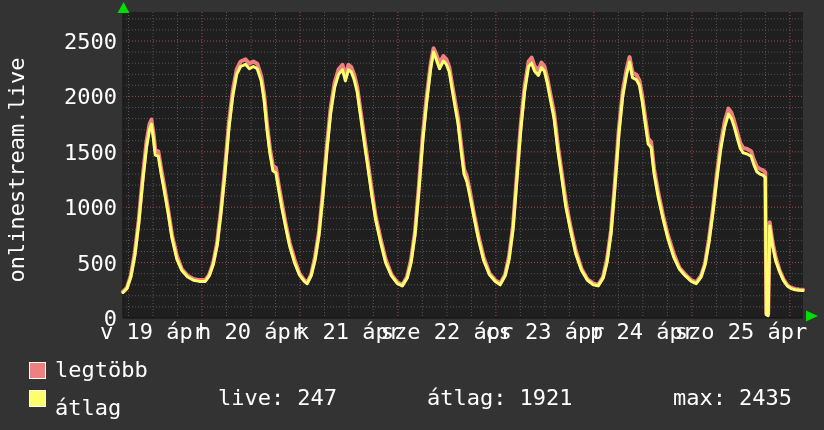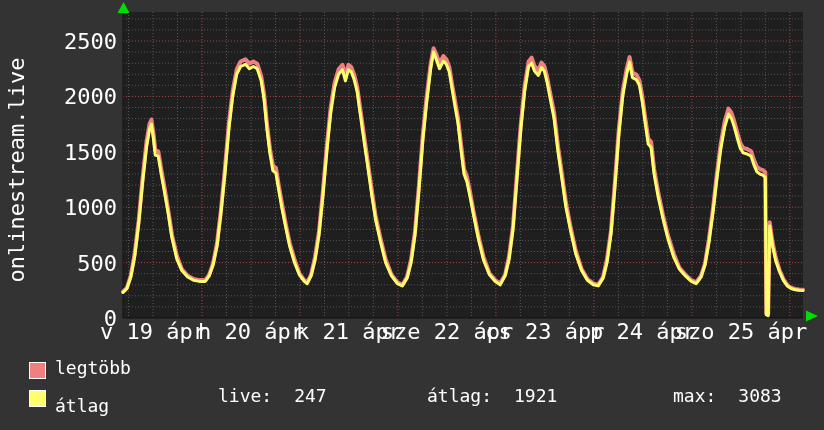--- a/index.html
+++ b/index.html
@@ -13,22 +13,22 @@
     position:absolute;left:17px;top:170px;
     transform:translate(-50%,-50%) rotate(-90deg);
     font-size:22px;line-height:1;white-space:nowrap;
   }
   svg.plot{position:absolute;left:0;top:0;pointer-events:none}
   svg.plot text{
     font-family:"DejaVu Sans Mono","Liberation Mono",monospace;
     font-size:22px;fill:#ffffff;
   }
   .swatch{position:absolute;width:15px;height:15px;border:1px solid #ffffff}
-  .ltext{position:absolute;font-size:18px;line-height:1;white-space:pre}
-  .stat-value{margin-left:22px}
+  .ltext{position:absolute;font-size:22px;line-height:1;white-space:pre}
+  .stat-value{margin-left:13px}
 </style>
 </head>
 <body style="background: rgb(51, 51, 51);">
 
 <div class="ytitle">onlinestream.live</div>
 
 <svg class="plot" width="824" height="430">
     <rect x="123" y="12" width="680" height="306" fill="#1f1f1f"></rect>
     <g stroke="#565656" stroke-width="1" stroke-dasharray="1 2">
       <line x1="123" x2="803" y1="306.9" y2="306.9"></line>
@@ -117,13 +117,13 @@
   </svg>
 
 <div class="swatch" style="left: 29px; top: 362px; background: rgb(239, 128, 128); border-color: rgb(255, 255, 255);"></div>
 <div class="ltext" style="left:55px;top:359px">legtöbb</div>
 
 <div class="swatch" style="left: 29px; top: 390px; background: rgb(255, 255, 110); border-color: rgb(255, 255, 255);"></div>
 <div class="ltext" style="left:55px;top:397px">átlag</div>
 
 <div class="ltext" style="left:218px;top:387px"><span>live:</span><span class="stat-value">247</span></div>
 <div class="ltext" style="left:427px;top:387px"><span>átlag:</span><span class="stat-value">1921</span></div>
-<div class="ltext" style="left:673px;top:387px"><span>max:</span><span class="stat-value">3083</span></div>
+<div class="ltext" style="left:673px;top:387px"><span>max:</span><span class="stat-value">2435</span></div>
 
 </body></html>

